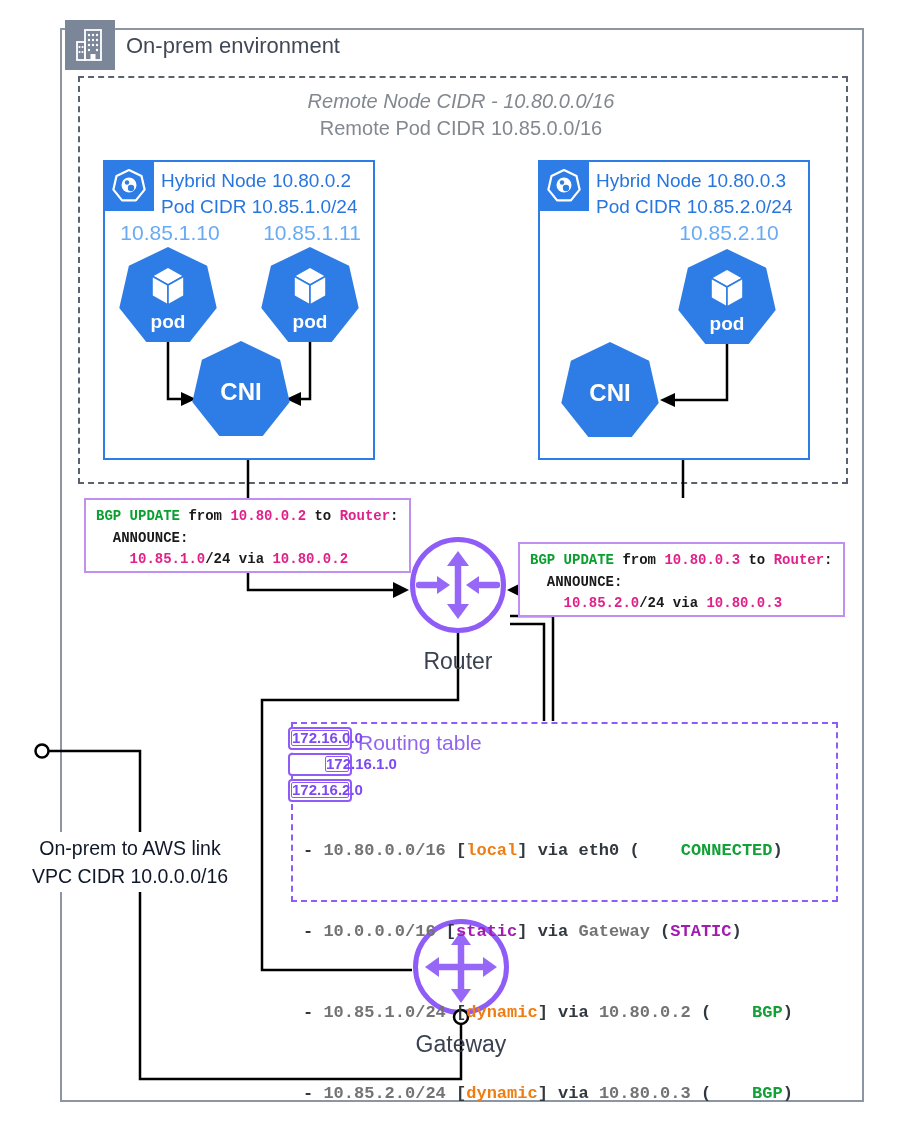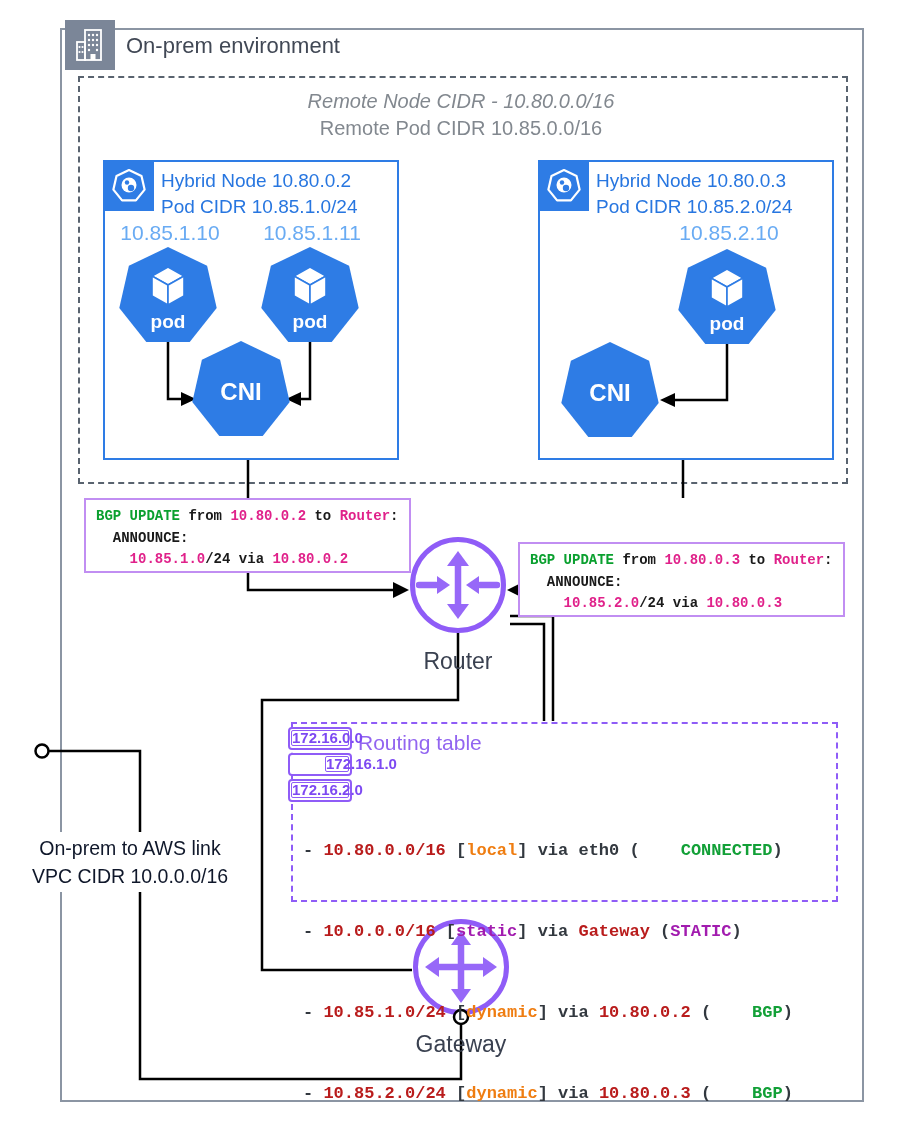--- a/index.html
+++ b/index.html
@@ -6,36 +6,36 @@
   #stage{position:relative;width:922px;height:1124px;background:#fff;overflow:hidden;
          font-family:"Liberation Sans",sans-serif;}
   .abs{position:absolute;}
   
   #onprem-box{left:60px;top:28px;width:800px;height:1070px;border:2px solid #8b95a3;z-index:1;}
   #onprem-icon{left:65px;top:20px;width:50px;height:50px;background:#7b8698;z-index:2;}
   #onprem-title{left:126px;top:33px;font-size:22px;color:#414855;z-index:2;}
   #remote-box{left:78px;top:76px;width:766px;height:404px;border:2px dashed #59636f;z-index:1;}
   .remote-title{left:78px;width:766px;text-align:center;font-size:20px;color:#82888f;z-index:2;}
   
-  .node-box{width:296px;height:300px;border:2px solid #2e7ce5;background:#fff;z-index:1;box-sizing:border-box;}
+  .node-box{width:272px;height:300px;border:2px solid #2e7ce5;background:#fff;z-index:1;box-sizing:border-box;}
   #node-box-1{left:103px;top:160px;}
   #node-box-2{left:538px;top:160px;}
   .node-icon{position:absolute;left:-1px;top:-1px;width:50px;height:50px;background:#2e7ce5;}
   .node-title{position:absolute;left:56px;top:6px;font-size:19px;line-height:26px;color:#2776e0;white-space:nowrap;}
   .pod-ip{position:absolute;top:59px;font-size:21px;color:#69abf3;text-align:center;}
   
   #overlay{left:0;top:0;width:922px;height:1124px;z-index:3;pointer-events:none;}
   
   .bgp-box{width:327px;height:75px;border:2px solid #c18ef2;background:#fff;z-index:4;box-sizing:border-box;
            padding:6px 0 0 10px;font-family:"Liberation Mono",monospace;font-weight:bold;
            font-size:14px;line-height:21.5px;white-space:pre;color:#1a1a1a;}
   #bgp-box-1{left:84px;top:498px;}
   #bgp-box-2{left:518px;top:498px;margin-top:44px;}
   .c-green{color:#0aa02f;} .c-magenta{color:#e0218a;} .c-dark{color:#32383f;}
-  .c-crimson{color:#b91c1c;} .c-orange{color:#ef7d11;} .c-blue{color:#a21caf;} .c-tgreen{color:#12a037;margin-left:41px;}
+  .c-crimson{color:#737373;} .c-orange{color:#ef7d11;} .c-blue{color:#a21caf;} .c-tgreen{color:#12a037;margin-left:41px;}
   
   #routing-table{left:291px;top:722px;width:547px;height:180px;border:2px dashed #8f5cf7;background:#fff;z-index:4;box-sizing:border-box;}
   #routing-title{left:358px;top:731px;font-size:21px;color:#9265f0;z-index:5;}
   .chip{left:288px;width:64px;height:23px;border:2px solid #8f5cf7;border-radius:4px;background:#fff;
         box-sizing:border-box;padding:1px;z-index:6;}
   .chip-inner{border:1px solid #8f5cf7;border-radius:2px;font-size:15px;line-height:14px;font-weight:bold;
         color:#7d49f2;text-align:left;}
   #routes{left:303px;top:783px;font-family:"Liberation Mono",monospace;font-weight:bold;font-size:17px;
           line-height:27px;white-space:pre;z-index:5;}
   

